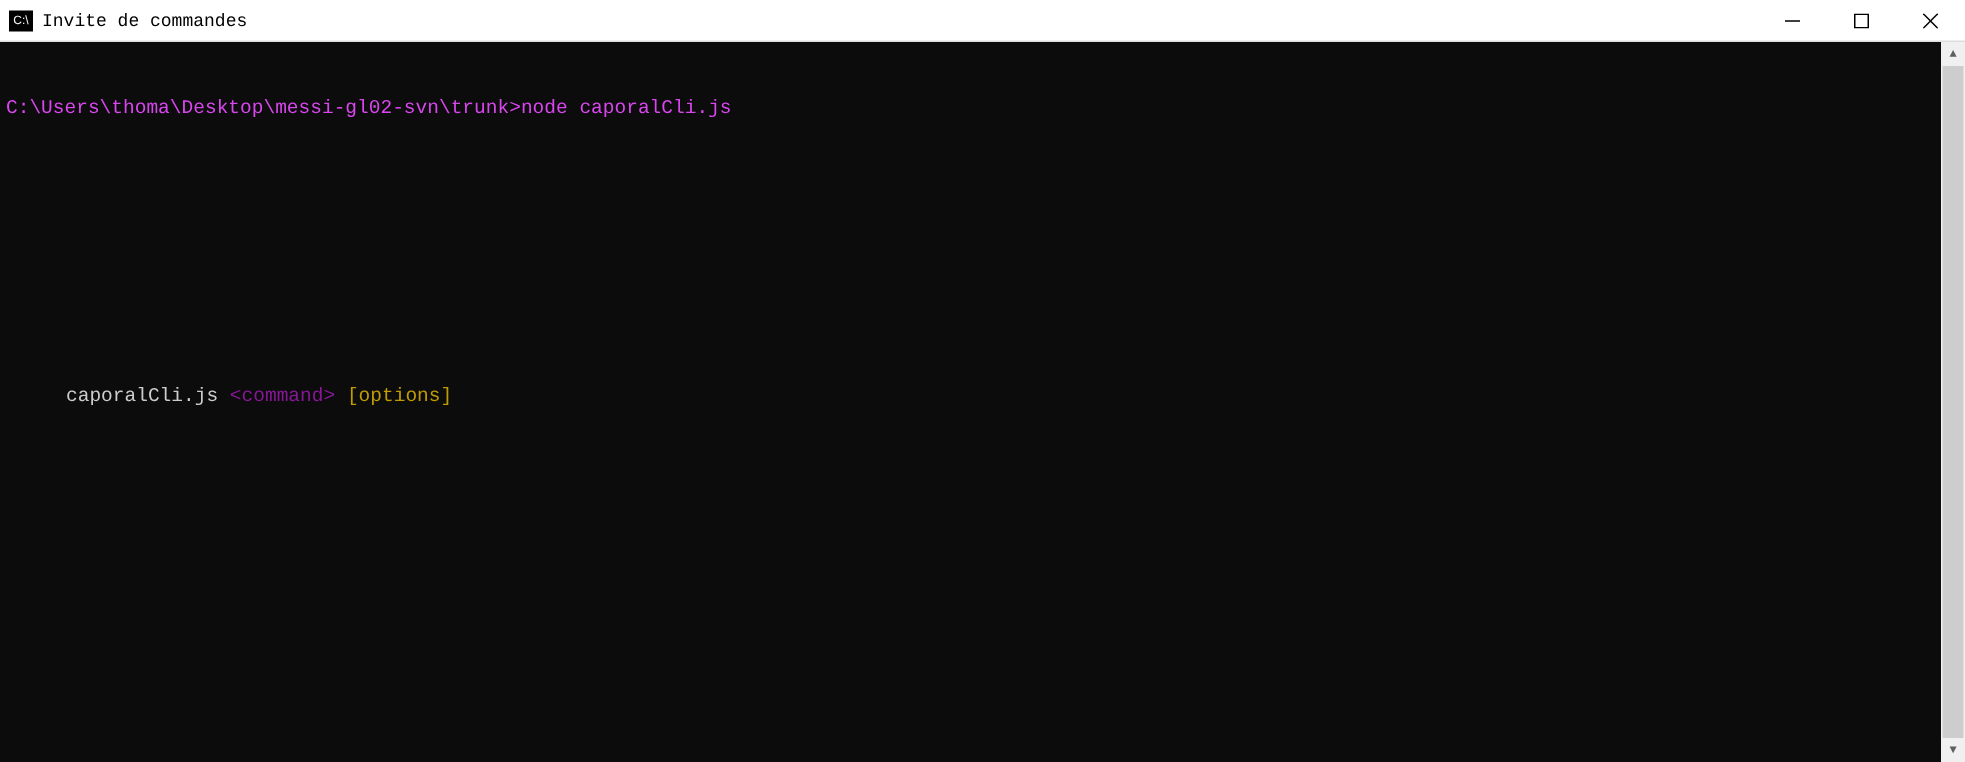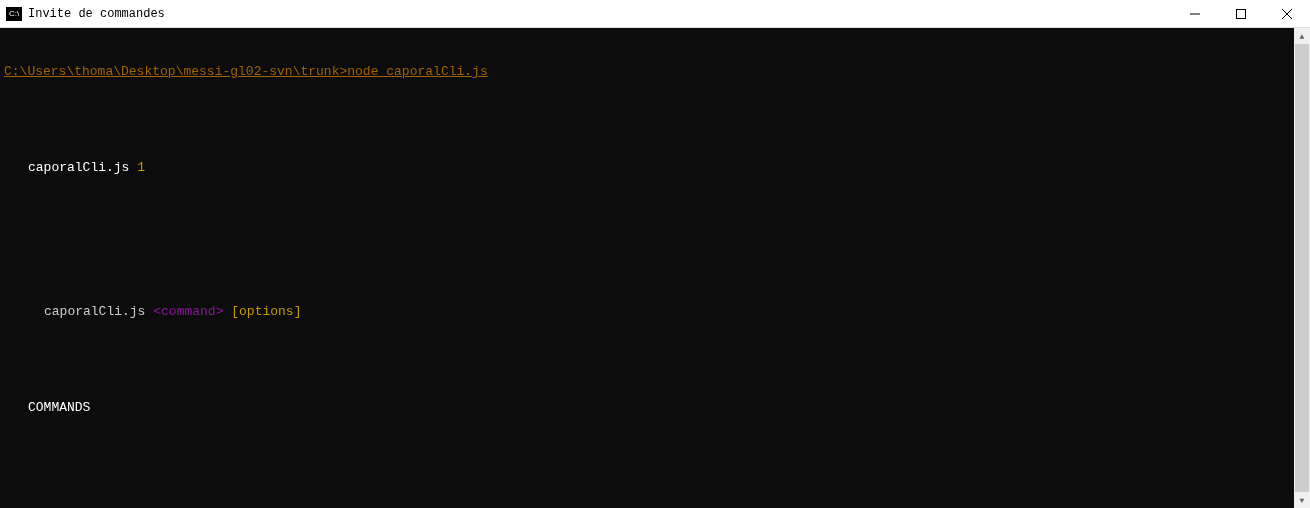--- a/index.html
+++ b/index.html
@@ -55,21 +55,21 @@
       color: #000;
       font-family: sans-serif;
     }
     .titlebar-btn svg { width: 10px; height: 10px; }
     .terminal {
       padding: 4px 4px;
       line-height: 16px;
       white-space: pre;
       position: relative;
     }
-    .prompt-line { color: #a16207; text-decoration: underline; }
+    .prompt-line { color: #d946ef; }
     .white { color: #ffffff; }
     .yellow { color: #c19c00; }
     .magenta { color: #881798; }
     .indent1 { padding-left: 24px; }
     .indent2 { padding-left: 40px; }
     .blank { height: 16px; }
     .scrollbar {
       position: absolute;
       right: 0;
       top: 28px;
@@ -122,26 +122,24 @@
           <line x1="0" y1="0" x2="10" y2="10" stroke="#000" stroke-width="1"></line>
           <line x1="10" y1="0" x2="0" y2="10" stroke="#000" stroke-width="1"></line>
         </svg>
     </div>
   </div>
 </div>
 
 <div class="terminal">
   <div class="prompt-line"><span>C:\Users\thoma\Desktop\messi-gl02-svn\trunk&gt;</span><span>node caporalCli.js</span></div>
   <div class="blank"></div>
-  <div class="indent1"><span class="white">caporalCli.js</span> <span class="yellow">1</span></div>
   <div class="blank"></div>
   <div class="blank"></div>
   <div class="indent2"><span>caporalCli.js</span> <span class="magenta">&lt;command&gt;</span> <span class="yellow">[options]</span></div>
   <div class="blank"></div>
-  <div class="indent1 white">COMMANDS</div>
   <div class="blank"></div>
 
   
   
   
   
   
   
   
   

